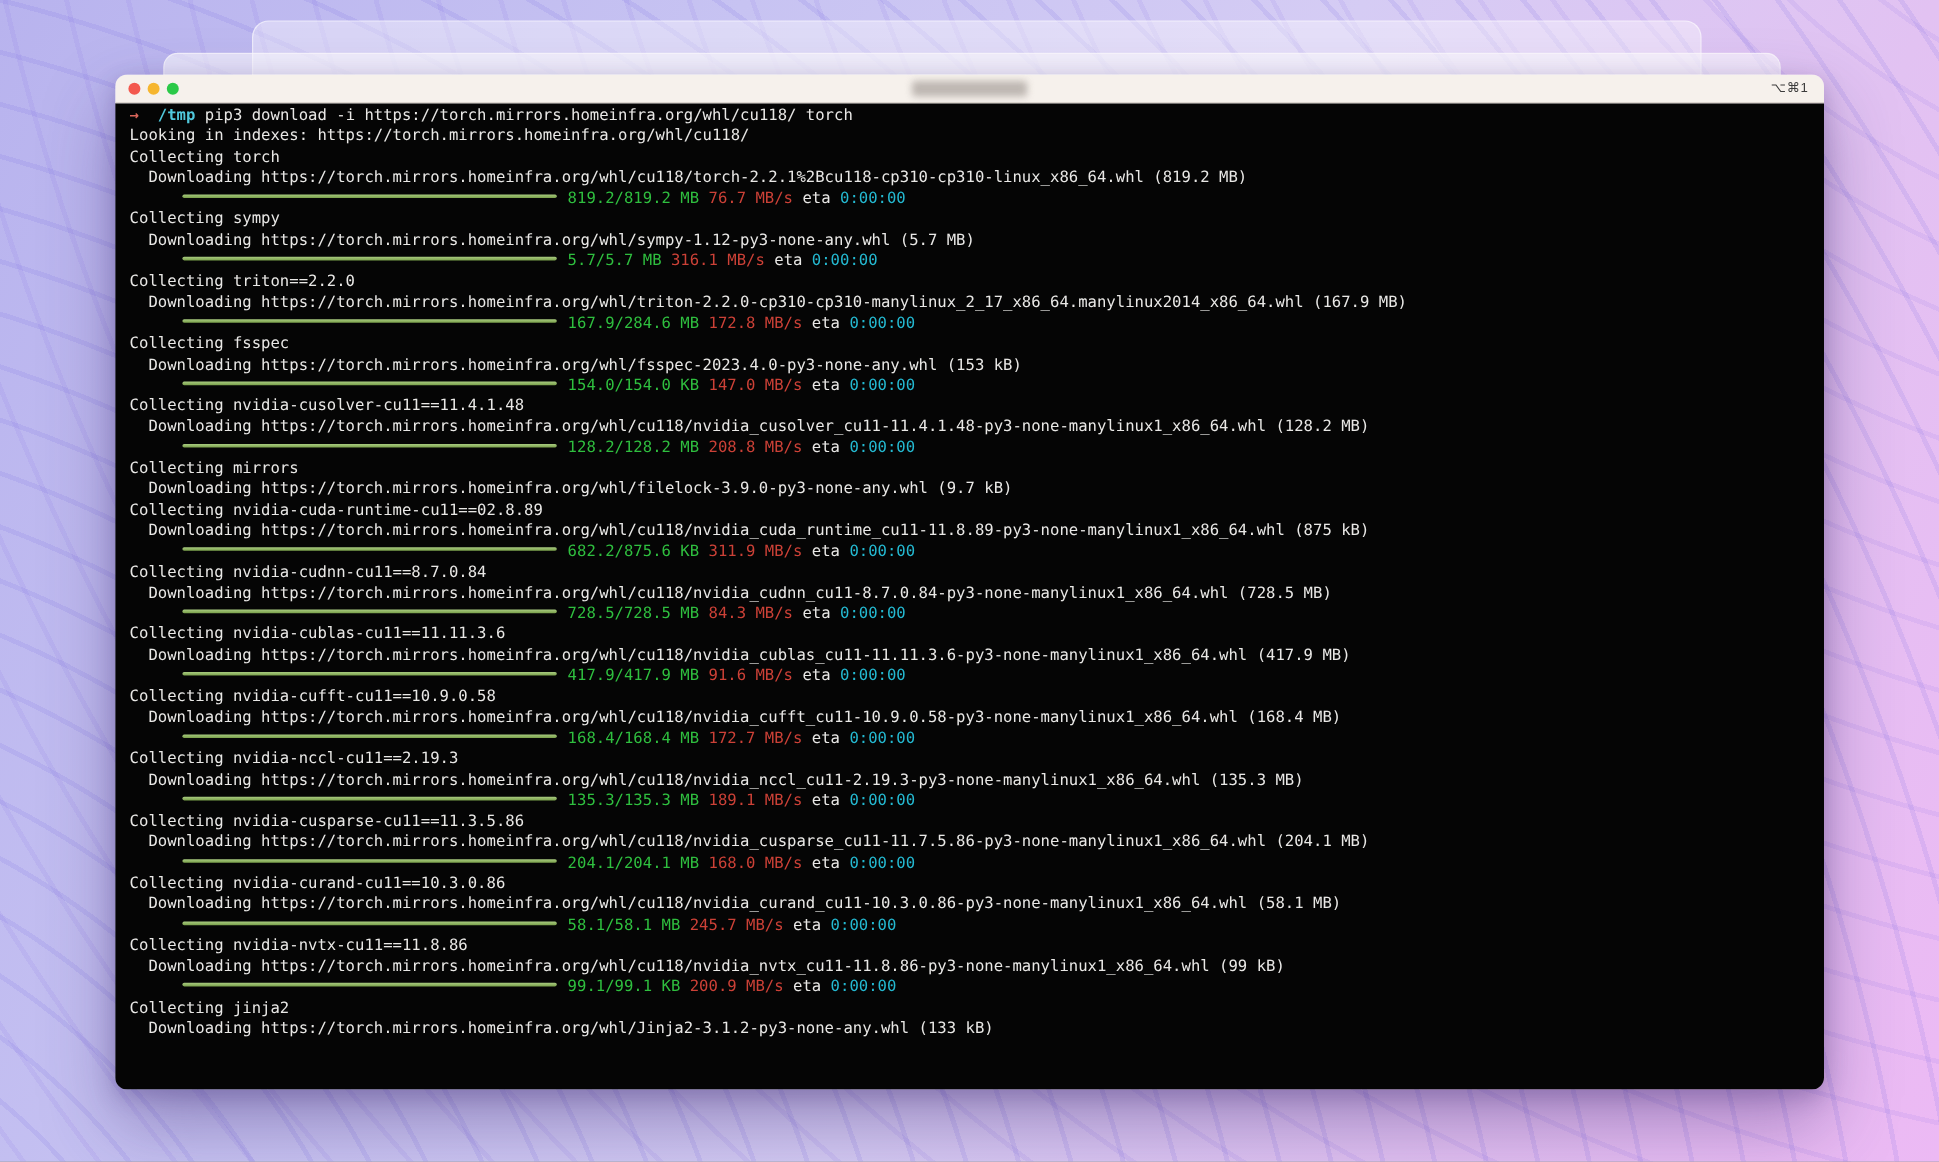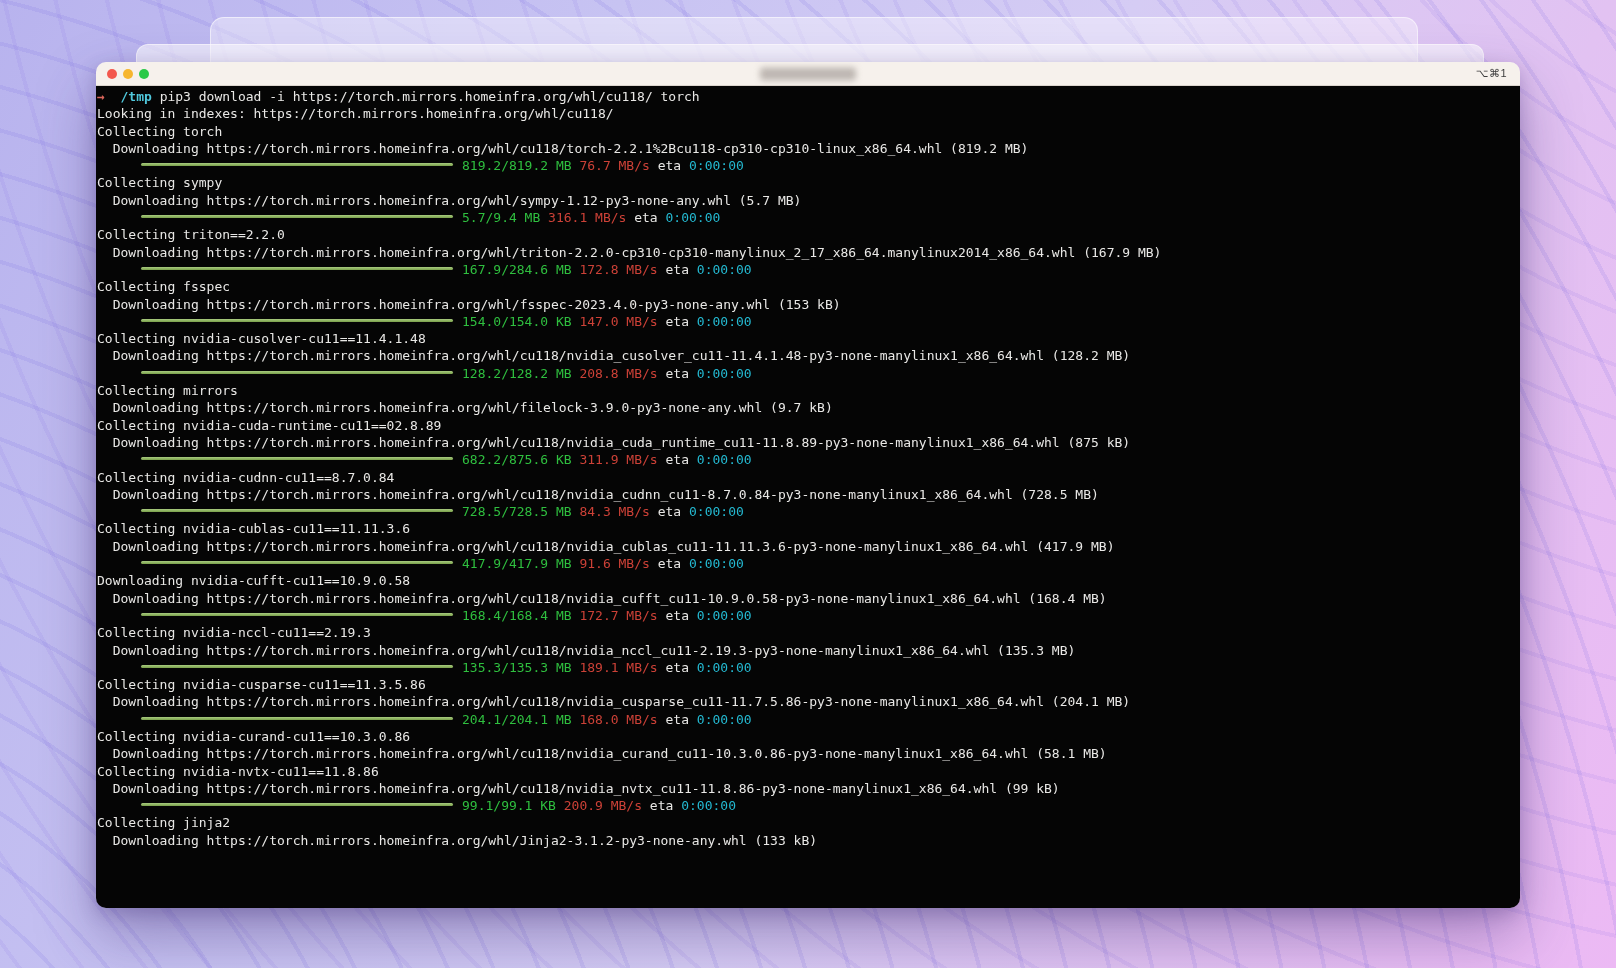--- a/index.html
+++ b/index.html
@@ -38,21 +38,21 @@
   .light-zoom{background:#2bc948}
   .blur-title{
     position:absolute;left:50%;top:50%;transform:translate(-50%,-50%);
     width:96px;height:13px;border-radius:3px;background:#b4ada8;filter:blur(3px);opacity:.85;
   }
   .shortcut{
     margin-left:auto;padding-right:13px;font-size:11px;color:#3c3c3c;letter-spacing:.5px;
   }
   .screen{
     height:822px;background:var(--terminal-bg);
-    padding:2px 0 0 1px;
+    padding:2px 0 0 12px;
     font-family:"DejaVu Sans Mono","Liberation Mono",monospace;
     font-size:13px;color:var(--fg);
   }
   .line{white-space:pre;height:17.3px;line-height:17.3px}
   .c-arrow{color:var(--prompt-arrow);font-weight:bold}
   .c-path{color:var(--prompt-path);font-weight:bold}
   .c-green{color:var(--green)}
   .c-dred{color:var(--speed-red)}
   .c-teal{color:var(--eta-cyan)}
   .pbar{
@@ -77,51 +77,52 @@
     <div class="shortcut">⌥⌘1</div>
   </div>
   <div class="screen">
       <div class="line"><span class="c-arrow">→  </span><span class="c-path">/tmp </span><span>pip3 download -i https://torch.mirrors.homeinfra.org/whl/cu118/ torch</span></div>
       <div class="line"><span>Looking in indexes: https://torch.mirrors.homeinfra.org/whl/cu118/</span></div>
       <div class="line"><span>Collecting torch</span></div>
       <div class="line"><span>  Downloading https://torch.mirrors.homeinfra.org/whl/cu118/torch-2.2.1%2Bcu118-cp310-cp310-linux_x86_64.whl (819.2 MB)</span></div>
       <div class="line"><span class="pbar"></span><span class="c-green">819.2/819.2 MB</span><span> </span><span class="c-dred">76.7 MB/s</span><span> eta </span><span class="c-teal">0:00:00</span></div>
       <div class="line"><span>Collecting sympy</span></div>
       <div class="line"><span>  Downloading https://torch.mirrors.homeinfra.org/whl/sympy-1.12-py3-none-any.whl (5.7 MB)</span></div>
-      <div class="line"><span class="pbar"></span><span class="c-green">5.7/9.4 MB</span><span> </span><span class="c-dred">316.1 MB/s</span><span> eta </span><span class="c-teal">0:00:00</span></div>
+      <div class="line"><span class="pbar"></span><span class="c-green">5.7/5.7 MB</span><span> </span><span class="c-dred">316.1 MB/s</span><span> eta </span><span class="c-teal">0:00:00</span></div>
       <div class="line"><span>Collecting triton==2.2.0</span></div>
       <div class="line"><span>  Downloading https://torch.mirrors.homeinfra.org/whl/triton-2.2.0-cp310-cp310-manylinux_2_17_x86_64.manylinux2014_x86_64.whl (167.9 MB)</span></div>
       <div class="line"><span class="pbar"></span><span class="c-green">167.9/284.6 MB</span><span> </span><span class="c-dred">172.8 MB/s</span><span> eta </span><span class="c-teal">0:00:00</span></div>
       <div class="line"><span>Collecting fsspec</span></div>
       <div class="line"><span>  Downloading https://torch.mirrors.homeinfra.org/whl/fsspec-2023.4.0-py3-none-any.whl (153 kB)</span></div>
       <div class="line"><span class="pbar"></span><span class="c-green">154.0/154.0 KB</span><span> </span><span class="c-dred">147.0 MB/s</span><span> eta </span><span class="c-teal">0:00:00</span></div>
       <div class="line"><span>Collecting nvidia-cusolver-cu11==11.4.1.48</span></div>
       <div class="line"><span>  Downloading https://torch.mirrors.homeinfra.org/whl/cu118/nvidia_cusolver_cu11-11.4.1.48-py3-none-manylinux1_x86_64.whl (128.2 MB)</span></div>
       <div class="line"><span class="pbar"></span><span class="c-green">128.2/128.2 MB</span><span> </span><span class="c-dred">208.8 MB/s</span><span> eta </span><span class="c-teal">0:00:00</span></div>
       <div class="line"><span>Collecting mirrors</span></div>
       <div class="line"><span>  Downloading https://torch.mirrors.homeinfra.org/whl/filelock-3.9.0-py3-none-any.whl (9.7 kB)</span></div>
       <div class="line"><span>Collecting nvidia-cuda-runtime-cu11==02.8.89</span></div>
       <div class="line"><span>  Downloading https://torch.mirrors.homeinfra.org/whl/cu118/nvidia_cuda_runtime_cu11-11.8.89-py3-none-manylinux1_x86_64.whl (875 kB)</span></div>
       <div class="line"><span class="pbar"></span><span class="c-green">682.2/875.6 KB</span><span> </span><span class="c-dred">311.9 MB/s</span><span> eta </span><span class="c-teal">0:00:00</span></div>
       <div class="line"><span>Collecting nvidia-cudnn-cu11==8.7.0.84</span></div>
       <div class="line"><span>  Downloading https://torch.mirrors.homeinfra.org/whl/cu118/nvidia_cudnn_cu11-8.7.0.84-py3-none-manylinux1_x86_64.whl (728.5 MB)</span></div>
       <div class="line"><span class="pbar"></span><span class="c-green">728.5/728.5 MB</span><span> </span><span class="c-dred">84.3 MB/s</span><span> eta </span><span class="c-teal">0:00:00</span></div>
       <div class="line"><span>Collecting nvidia-cublas-cu11==11.11.3.6</span></div>
       <div class="line"><span>  Downloading https://torch.mirrors.homeinfra.org/whl/cu118/nvidia_cublas_cu11-11.11.3.6-py3-none-manylinux1_x86_64.whl (417.9 MB)</span></div>
       <div class="line"><span class="pbar"></span><span class="c-green">417.9/417.9 MB</span><span> </span><span class="c-dred">91.6 MB/s</span><span> eta </span><span class="c-teal">0:00:00</span></div>
-      <div class="line"><span>Downloading nvidia-cufft-cu11==10.9.0.58</span></div>
+      <div class="line"><span>Collecting nvidia-cufft-cu11==10.9.0.58</span></div>
       <div class="line"><span>  Downloading https://torch.mirrors.homeinfra.org/whl/cu118/nvidia_cufft_cu11-10.9.0.58-py3-none-manylinux1_x86_64.whl (168.4 MB)</span></div>
       <div class="line"><span class="pbar"></span><span class="c-green">168.4/168.4 MB</span><span> </span><span class="c-dred">172.7 MB/s</span><span> eta </span><span class="c-teal">0:00:00</span></div>
       <div class="line"><span>Collecting nvidia-nccl-cu11==2.19.3</span></div>
       <div class="line"><span>  Downloading https://torch.mirrors.homeinfra.org/whl/cu118/nvidia_nccl_cu11-2.19.3-py3-none-manylinux1_x86_64.whl (135.3 MB)</span></div>
       <div class="line"><span class="pbar"></span><span class="c-green">135.3/135.3 MB</span><span> </span><span class="c-dred">189.1 MB/s</span><span> eta </span><span class="c-teal">0:00:00</span></div>
       <div class="line"><span>Collecting nvidia-cusparse-cu11==11.3.5.86</span></div>
       <div class="line"><span>  Downloading https://torch.mirrors.homeinfra.org/whl/cu118/nvidia_cusparse_cu11-11.7.5.86-py3-none-manylinux1_x86_64.whl (204.1 MB)</span></div>
       <div class="line"><span class="pbar"></span><span class="c-green">204.1/204.1 MB</span><span> </span><span class="c-dred">168.0 MB/s</span><span> eta </span><span class="c-teal">0:00:00</span></div>
       <div class="line"><span>Collecting nvidia-curand-cu11==10.3.0.86</span></div>
       <div class="line"><span>  Downloading https://torch.mirrors.homeinfra.org/whl/cu118/nvidia_curand_cu11-10.3.0.86-py3-none-manylinux1_x86_64.whl (58.1 MB)</span></div>
+      <div class="line"><span class="pbar"></span><span class="c-green">58.1/58.1 MB</span><span> </span><span class="c-dred">245.7 MB/s</span><span> eta </span><span class="c-teal">0:00:00</span></div>
       <div class="line"><span>Collecting nvidia-nvtx-cu11==11.8.86</span></div>
       <div class="line"><span>  Downloading https://torch.mirrors.homeinfra.org/whl/cu118/nvidia_nvtx_cu11-11.8.86-py3-none-manylinux1_x86_64.whl (99 kB)</span></div>
       <div class="line"><span class="pbar"></span><span class="c-green">99.1/99.1 KB</span><span> </span><span class="c-dred">200.9 MB/s</span><span> eta </span><span class="c-teal">0:00:00</span></div>
       <div class="line"><span>Collecting jinja2</span></div>
       <div class="line"><span>  Downloading https://torch.mirrors.homeinfra.org/whl/Jinja2-3.1.2-py3-none-any.whl (133 kB)</span></div>
     </div>
 </div>
 
 </body></html>

